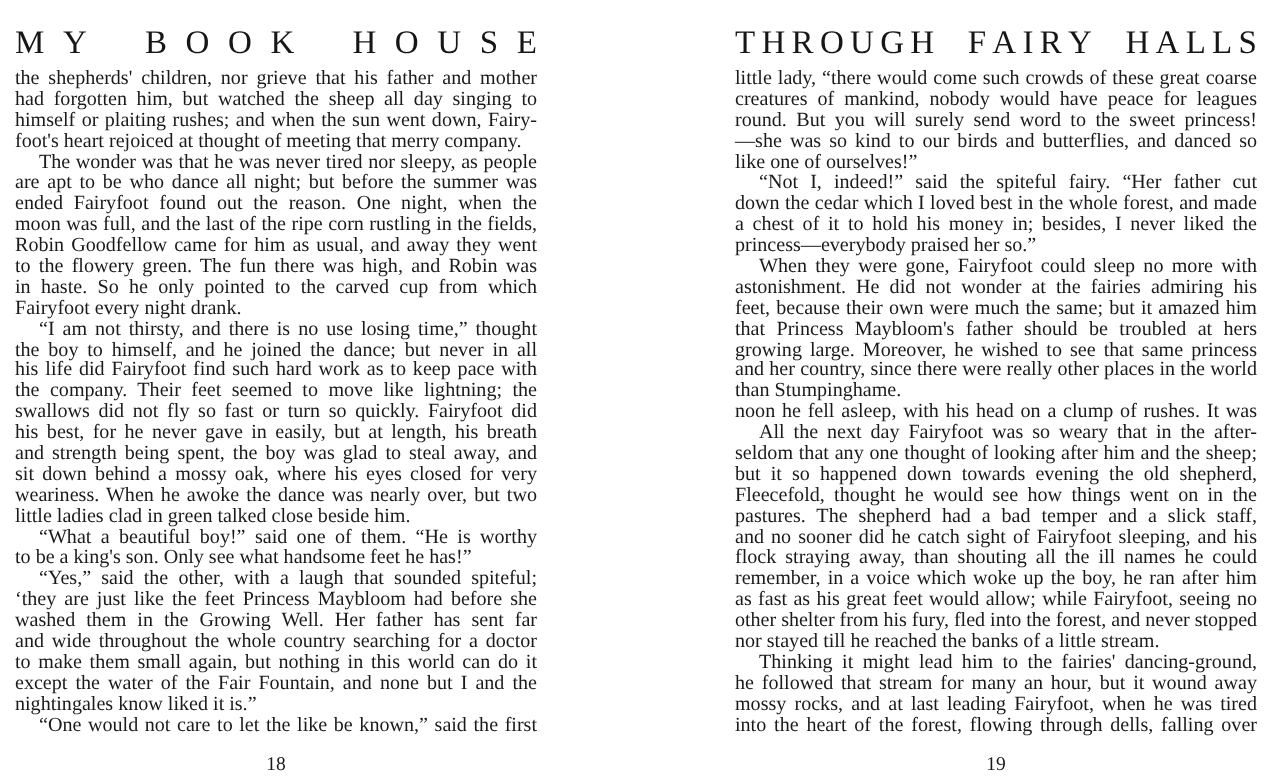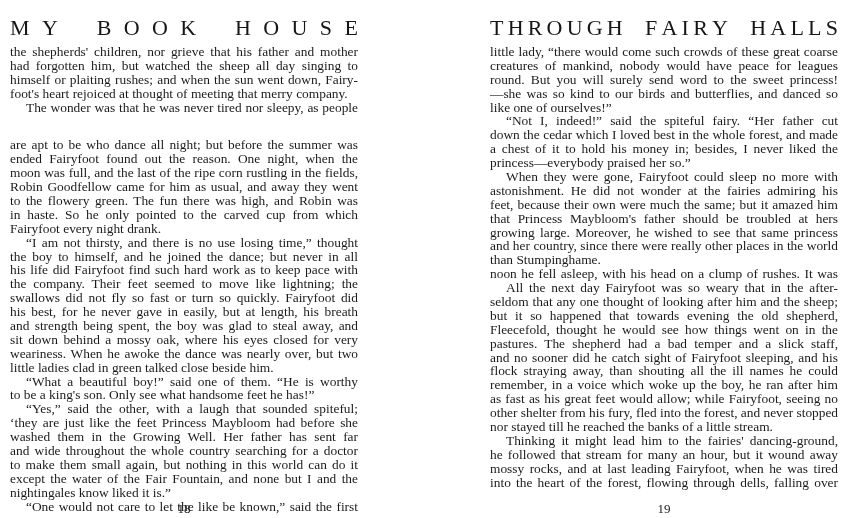--- a/index.html
+++ b/index.html
@@ -53,21 +53,21 @@
       <span>U</span>
       <span>S</span>
       <span>E</span>
     </div>
   <div class="body-text">
       <span class="line" style="display: block;">the shepherds' children, nor grieve that his father and mother</span>
       <span class="line" style="display: block;">had forgotten him, but watched the sheep all day singing to</span>
       <span class="line" style="display: block;">himself or plaiting rushes; and when the sun went down, Fairy-</span>
       <span class="line last" style="display: block;">foot's heart rejoiced at thought of meeting that merry company.</span>
       <span class="line indent" style="display: block;">The wonder was that he was never tired nor sleepy, as people</span>
-      <span class="line" style="display: block; margin-top: 24px;">are apt to be who dance all night; but before the summer was</span>
+      <span class="line" style="display: block;">are apt to be who dance all night; but before the summer was</span>
       <span class="line" style="display: block;">ended Fairyfoot found out the reason.  One night, when the</span>
       <span class="line" style="display: block;">moon was full, and the last of the ripe corn rustling in the fields,</span>
       <span class="line" style="display: block;">Robin Goodfellow came for him as usual, and away they went</span>
       <span class="line" style="display: block;">to the flowery green.  The fun there was high, and Robin was</span>
       <span class="line" style="display: block;">in haste.  So he only pointed to the carved cup from which</span>
       <span class="line last" style="display: block;">Fairyfoot every night drank.</span>
       <span class="line indent" style="display: block;">“I am not thirsty, and there is no use losing time,” thought</span>
       <span class="line" style="display: block;">the boy to himself, and he joined the dance; but never in all</span>
       <span class="line" style="display: block;">his life did Fairyfoot find such hard work as to keep pace with</span>
       <span class="line" style="display: block;">the company.  Their feet seemed to move like lightning; the</span>
@@ -126,21 +126,21 @@
       <span class="line indent" style="display: block;">When they were gone, Fairyfoot could sleep no more with</span>
       <span class="line" style="display: block;">astonishment.  He did not wonder at the fairies admiring his</span>
       <span class="line" style="display: block;">feet, because their own were much the same; but it amazed him</span>
       <span class="line" style="display: block;">that Princess Maybloom's father should be troubled at hers</span>
       <span class="line" style="display: block;">growing large.  Moreover, he wished to see that same princess</span>
       <span class="line" style="display: block;">and her country, since there were really other places in the world</span>
       <span class="line last" style="display: block;">than Stumpinghame.</span>
       <span class="line" style="display: block;">noon he fell asleep, with his head on a clump of rushes.  It was</span>
       <span class="line indent" style="display: block;">All the next day Fairyfoot was so weary that in the after-</span>
       <span class="line" style="display: block;">seldom that any one thought of looking after him and the sheep;</span>
-      <span class="line" style="display: block;">but it so happened that towards evening the old shepherd,</span>
+      <span class="line" style="display: block;">but it so happened down towards evening the old shepherd,</span>
       <span class="line" style="display: block;">Fleecefold, thought he would see how things went on in the</span>
       <span class="line" style="display: block;">pastures.  The shepherd had a bad temper and a slick staff,</span>
       <span class="line" style="display: block;">and no sooner did he catch sight of Fairyfoot sleeping, and his</span>
       <span class="line" style="display: block;">flock straying away, than shouting all the ill names he could</span>
       <span class="line" style="display: block;">remember, in a voice which woke up the boy, he ran after him</span>
       <span class="line" style="display: block;">as fast as his great feet would allow; while Fairyfoot, seeing no</span>
       <span class="line" style="display: block; letter-spacing: -0.0147059px;">other shelter from his fury, fled into the forest, and never stopped</span>
       <span class="line last" style="display: block;">nor stayed till he reached the banks of a little stream.</span>
       <span class="line indent" style="display: block;">Thinking it might lead him to the fairies' dancing-ground,</span>
       <span class="line" style="display: block;">he followed that stream for many an hour, but it wound away</span>

